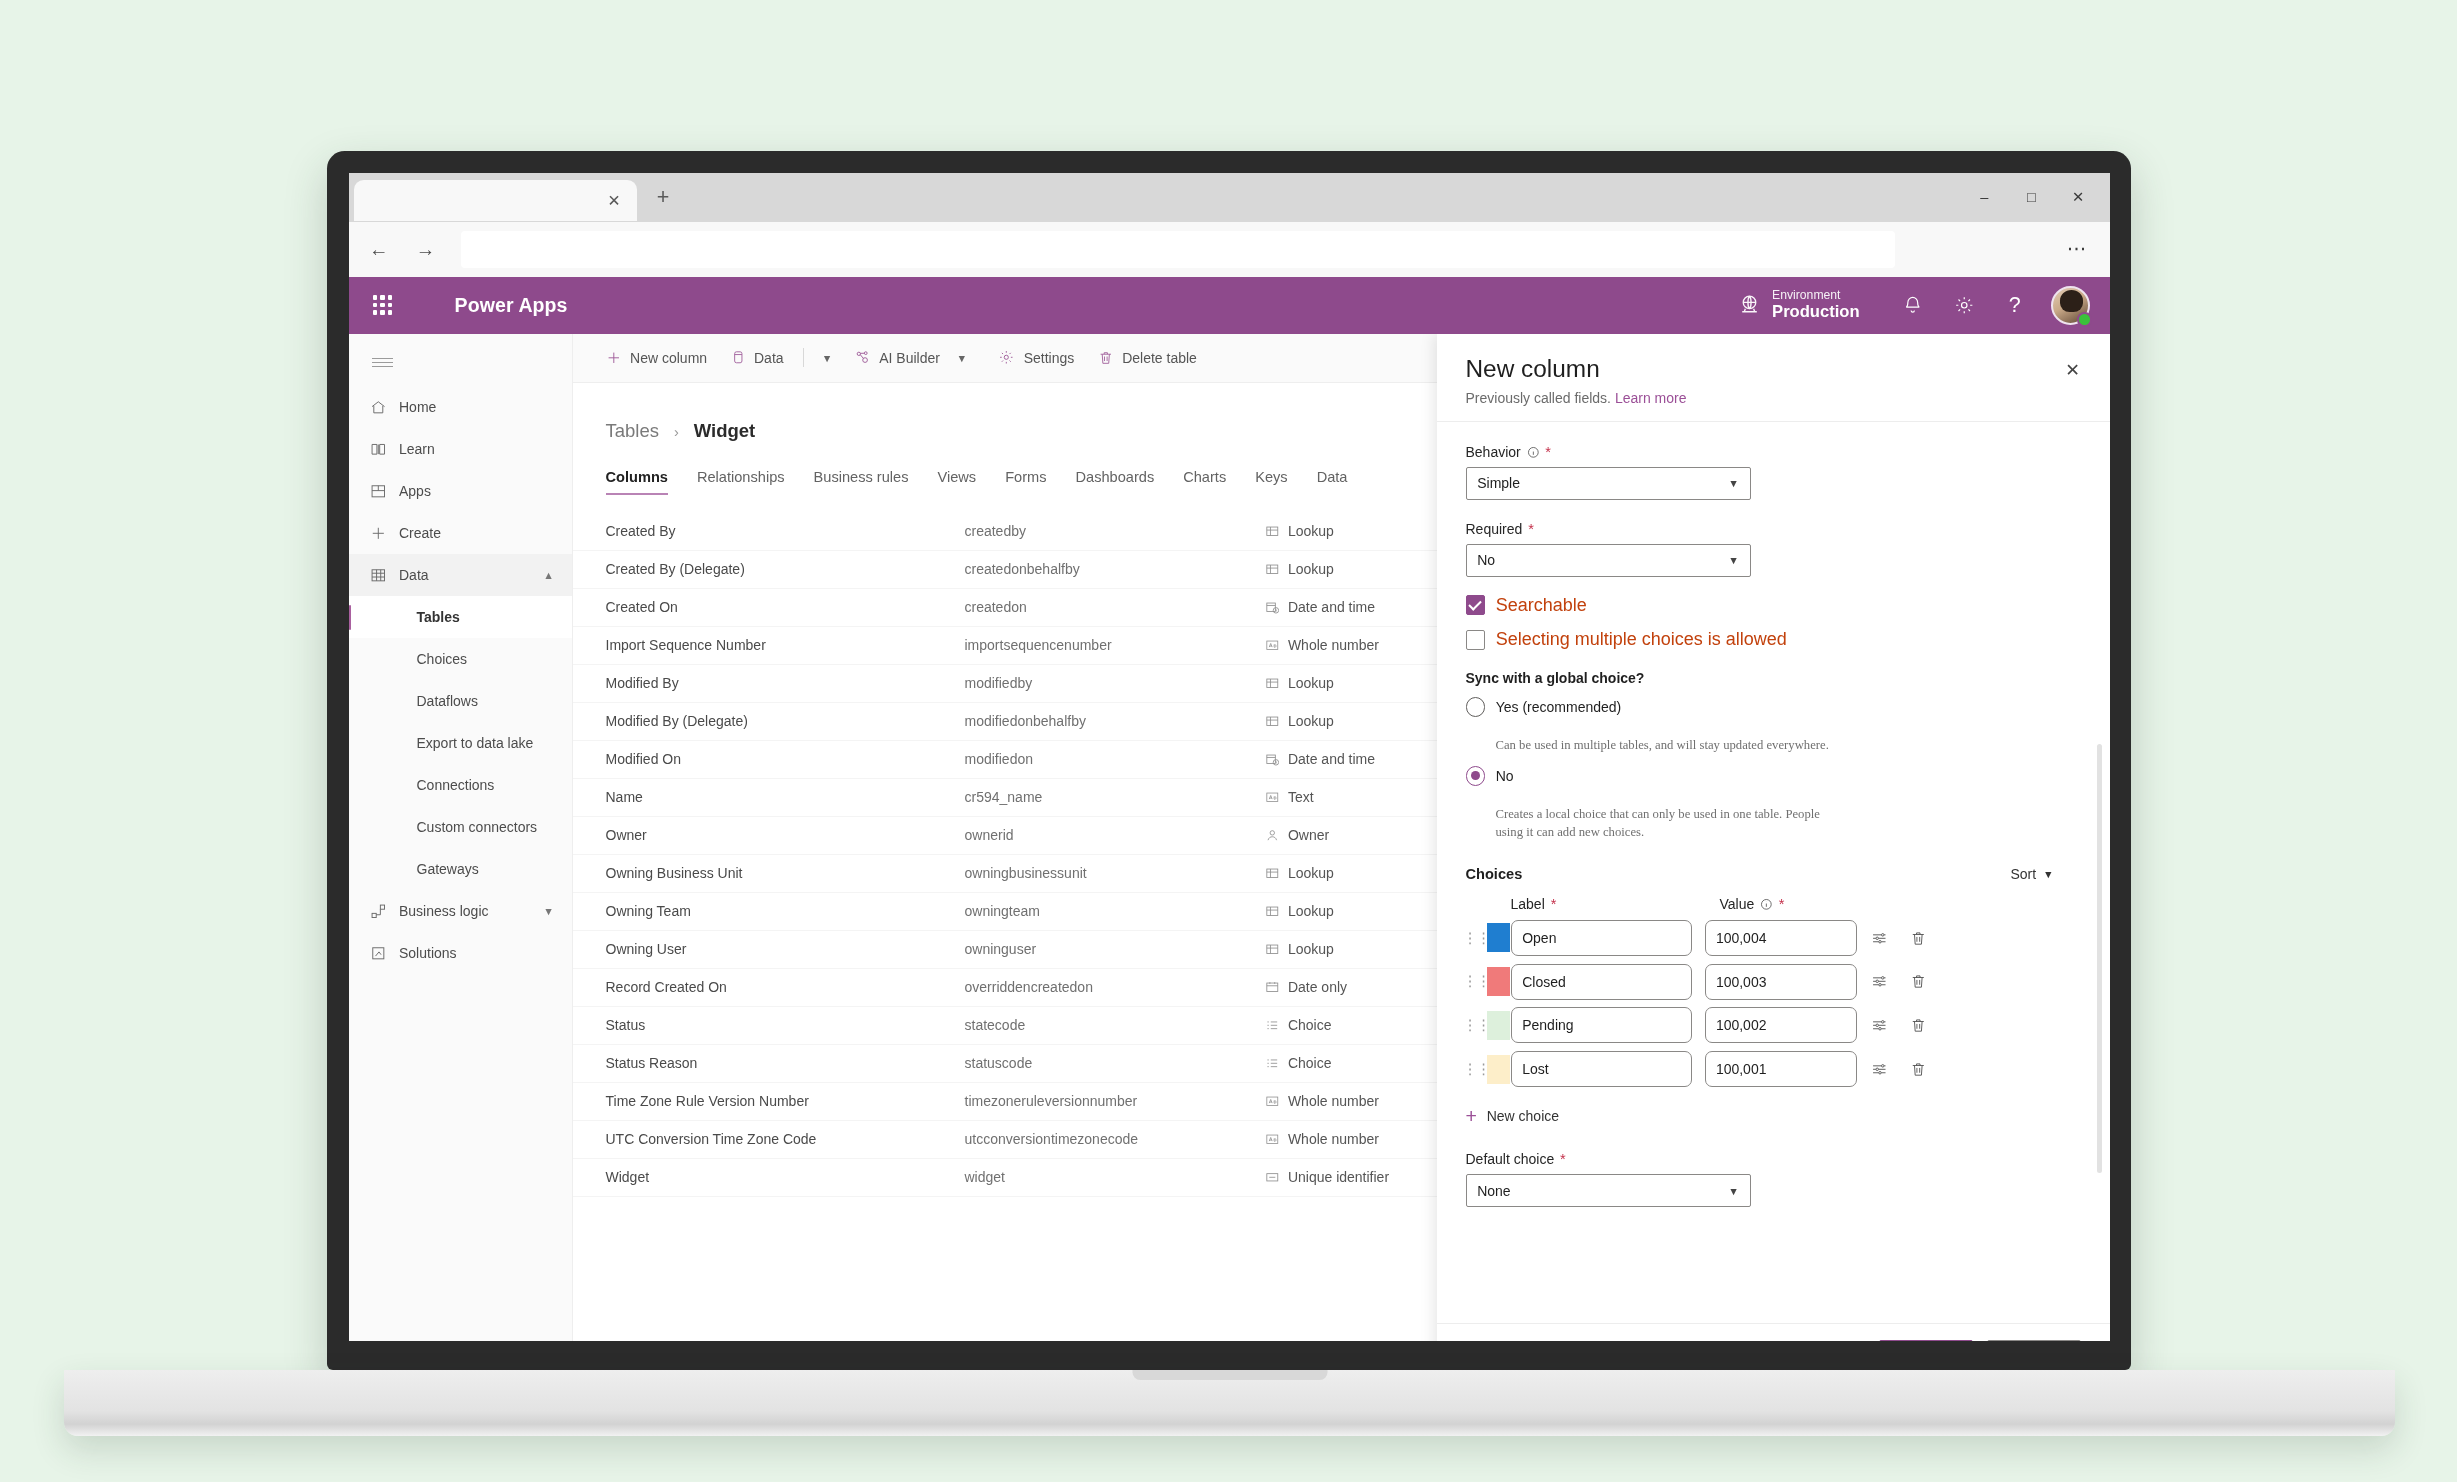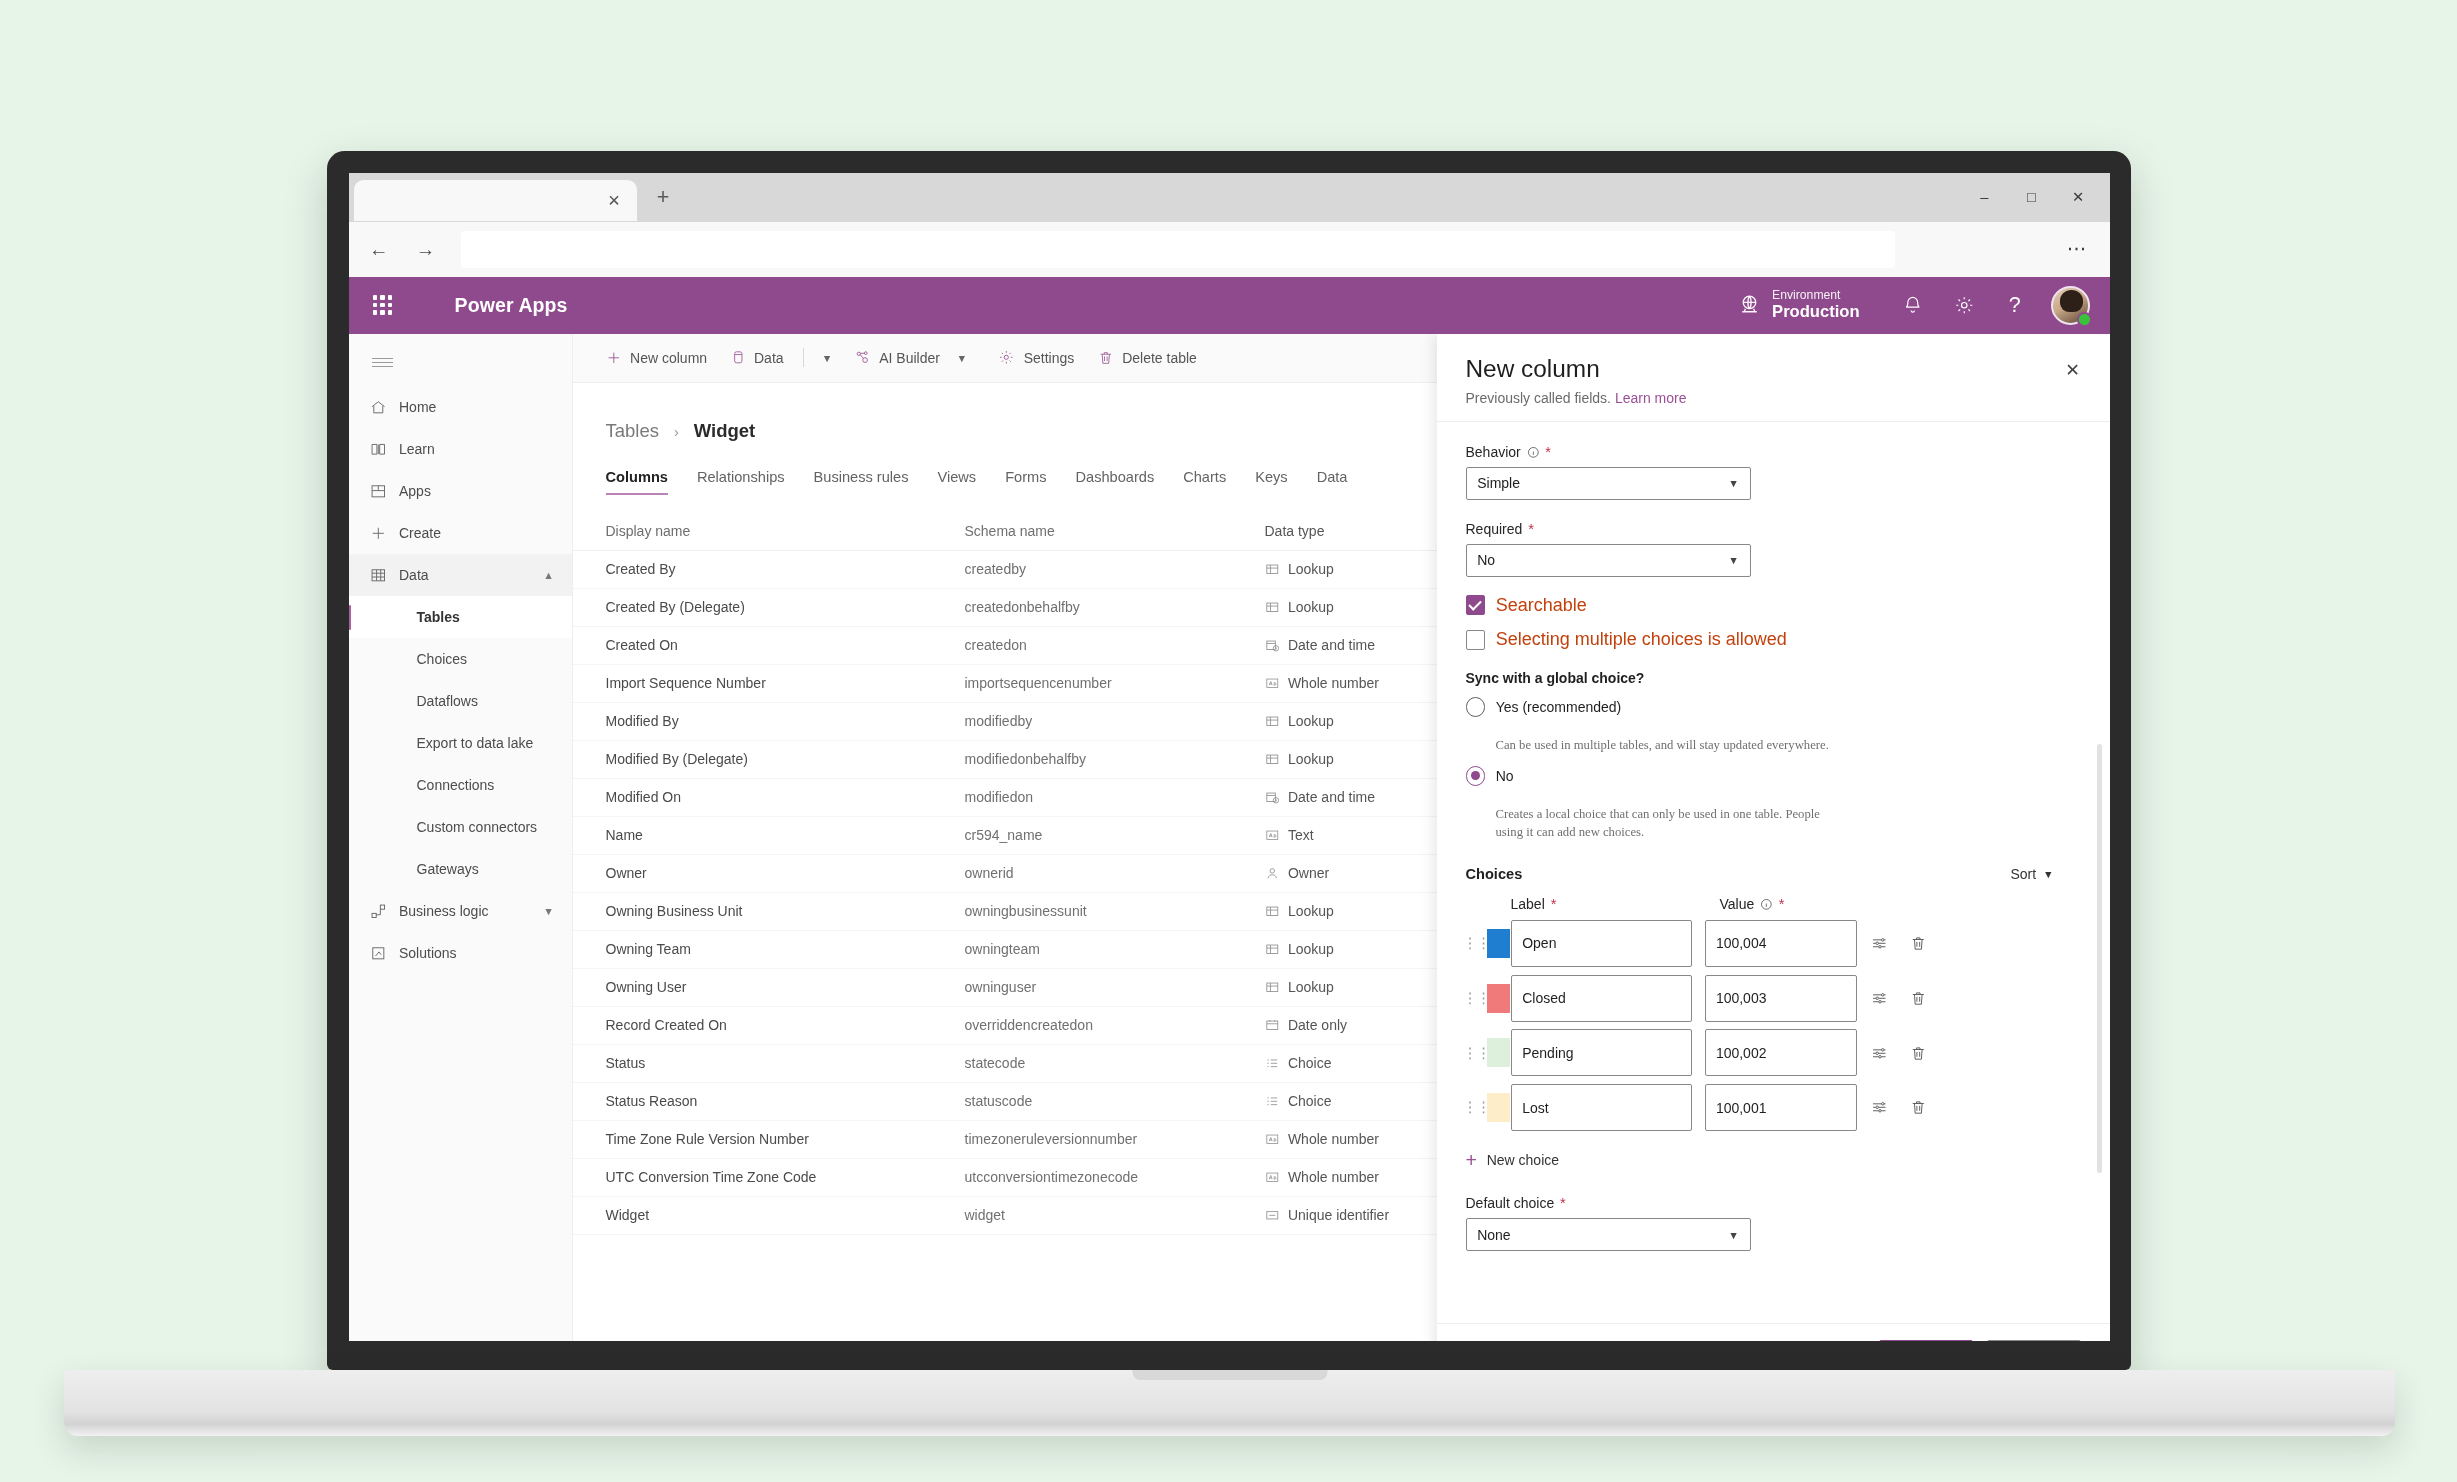--- a/index.html
+++ b/index.html
@@ -250,21 +250,21 @@
 
   .ch-colhead { display: flex; margin-top: 13.7px; padding-left: 45px; }
   .ch-colhead .lbl { width: 209px; }
   .ch-row { display: flex; align-items: center; margin-top: 7.8px; gap: 0; }
   .drag {
     width: 21.5px; color: #9a9a9a; font-size: 14.6px; line-height: 1; cursor: grab;
     display: flex; align-items: center; justify-content: center; letter-spacing: -1px;
   }
   .swatch { width: 23.4px; height: 29px; flex-shrink: 0; cursor: pointer; }
   .inp {
-    height: 47px; border: 1px solid #8a8886; border-radius: 2px;
+    height: 36px; border: 1px solid #8a8886; border-radius: 7px;
     display: flex; align-items: center; padding: 0 9.8px;
     font-size: 14px; color: #1f1f1f; background: #fff; cursor: text;
   }
   .inp-label { width: 181px; margin-left: 1px; }
   .inp-value { width: 152px; margin-left: 12.7px; }
   .row-ico {
     width: 33px; height: 29px; display: flex; align-items: center; justify-content: center;
     color: #4f4f4f; cursor: pointer; margin-left: 5.9px;
   }
 
@@ -528,25 +528,20 @@
           <div class="tab-item">Business rules</div>
           <div class="tab-item">Views</div>
           <div class="tab-item">Forms</div>
           <div class="tab-item">Dashboards</div>
           <div class="tab-item">Charts</div>
           <div class="tab-item">Keys</div>
           <div class="tab-item">Data</div>
         </div>
 
         <div class="grid">
-          <div class="grid-head">
-            <div class="c-display">Display name</div>
-            <div class="c-schema">Schema name</div>
-            <div class="c-type">Data type</div>
-          </div>
           <div id="grid-rows">
               <div class="grid-row">
                 <div class="c-display">Created By</div>
                 <div class="c-schema">createdby</div>
                 <div class="c-type">
                   <span class="ico">
                     <svg width="14.6" height="14.6" viewBox="0 0 24 24" fill="none" stroke="currentColor" stroke-width="1.4">
                       <rect x="3" y="5" width="18" height="14"></rect>
                       <path d="M3 10h18M9 5v14"></path>
                     </svg>

